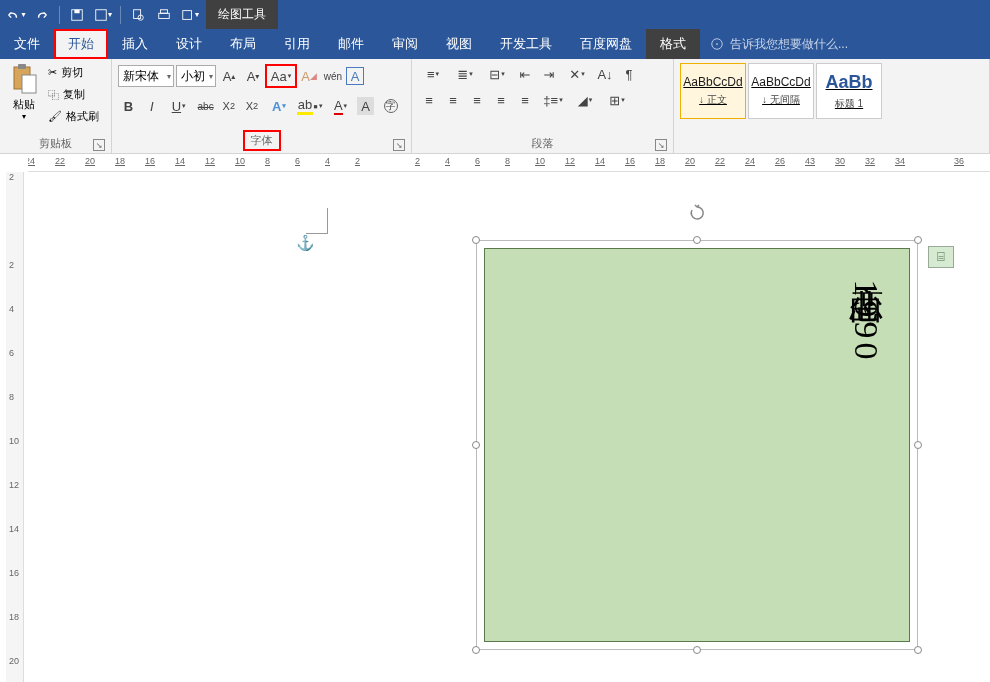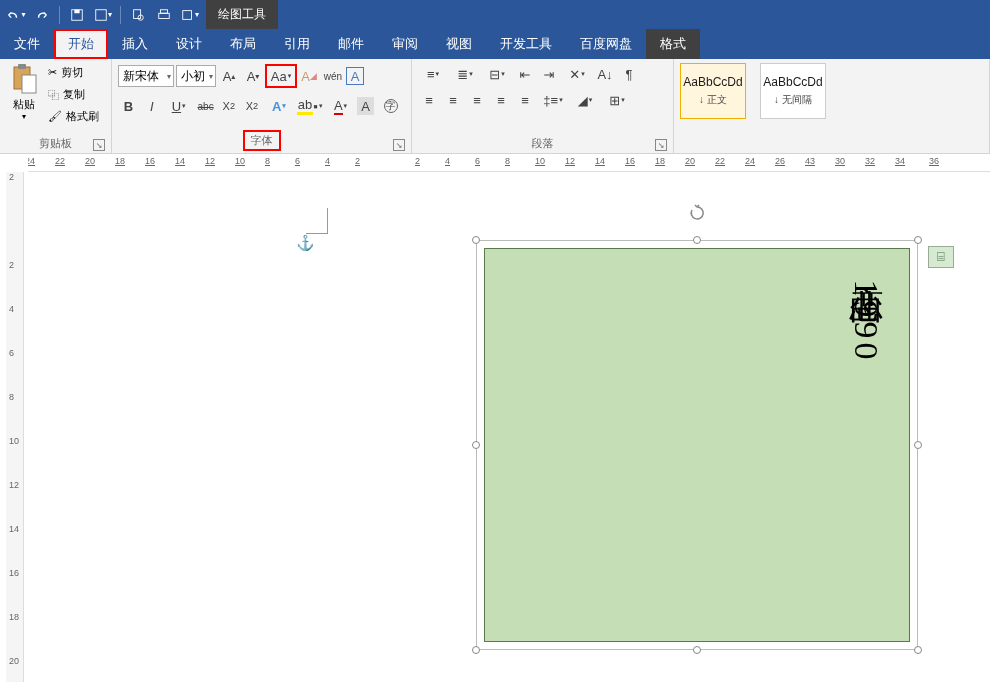--- a/index.html
+++ b/index.html
@@ -34,21 +34,21 @@
 .font-group .row { display: flex; align-items: center; gap: 2px; height: 26px; }
 .combo { background: #fff; border: 1px solid #ababab; height: 22px; font-size: 12px; display: flex; align-items: center; padding: 0 2px 0 4px; }
 .combo .dd { margin-left: auto; font-size: 8px; color: #666; }
 .fontname { width: 56px; align-items: center; }
 .fontsize { width: 40px; }
 .rbtn { width: 22px; height: 22px; display: flex; align-items: center; justify-content: center; cursor: pointer; font-size: 13px; color: #444; }
 .rbtn.hlred { outline: 2px solid red; outline-offset: -1px; }
 .rbtn .caret { font-size: 7px; margin-left: 1px; }
 .rbtn.wide { width: 30px; }
 
-.styles-gallery { display: flex; gap: 14px; padding: 2px; }
+.styles-gallery { display: flex; gap: 2px; padding: 2px; text-decoration: underline; }
 .style-item { width: 66px; height: 56px; border: 1px solid #ccc; background: #fff; display: flex; flex-direction: column; align-items: center; justify-content: center; cursor: pointer; font-size: 10px; text-align: center; }
 .style-item.sel { border: 1px solid #f0b000; background: #fff6dd; }
 .style-preview { font-size: 12px; color: #1a1a1a; margin-bottom: 4px; }
 .style-preview.big { font-size: 18px; color: #2b579a; font-weight: bold; }
 .style-label { font-size: 10px; color: #444; }
 
 .ruler-area { position: relative; background: #fff; }
 .hruler { height: 18px; background: #fff; border-bottom: 1px solid #ddd; margin-left: 28px; position: relative; overflow: hidden; font-size: 9px; color: #666; }
 .hruler .num { position: absolute; top: 2px; text-decoration: underline; }
 .vruler { width: 18px; background: #f5f5f5; position: absolute; left: 6px; top: 18px; bottom: 0; border-right: 1px solid #ddd; font-size: 9px; color: #666; }
@@ -133,20 +133,27 @@
   <div class="tab">插入</div>
   <div class="tab">设计</div>
   <div class="tab">布局</div>
   <div class="tab">引用</div>
   <div class="tab">邮件</div>
   <div class="tab">审阅</div>
   <div class="tab">视图</div>
   <div class="tab">开发工具</div>
   <div class="tab">百度网盘</div>
   <div class="tab ctx">格式</div>
+  <div class="tellme">
+    <svg width="14" height="14" viewBox="0 0 16 16">
+        <circle cx="8" cy="8" r="6" stroke="#c8d4e8" fill="none"></circle>
+        <circle cx="8" cy="8" r="1" fill="#c8d4e8"></circle>
+      </svg>
+    <span>告诉我您想要做什么...</span>
+  </div>
 </div>
 
 <div class="ribbon">
 
   <div class="group" style="width:112px">
     <div class="group-body">
       <div class="big-btn">
         <svg width="28" height="34" viewBox="0 0 28 34">
             <rect x="4" y="4" width="16" height="22" fill="#d7a55a" stroke="#a07030"></rect>
             <rect x="8" y="1" width="8" height="5" rx="1" fill="#888"></rect>
@@ -252,20 +259,24 @@
   <div class="group" style="flex:1">
     <div class="group-body">
       <div class="styles-gallery" id="styles-gallery">
           <div class="style-item sel">
             <div class="style-preview">AaBbCcDd</div>
             <div class="style-label">↓ 正文</div>
           </div>
           <div class="style-item">
             <div class="style-preview">AaBbCcDd</div>
             <div class="style-label">↓ 无间隔</div>
+          </div>
+          <div class="style-item">
+            <div class="style-preview big">AaBb</div>
+            <div class="style-label">标题 1</div>
           </div>
         </div>
     </div>
   </div>
 </div>
 
 <div class="ruler-area" style="position:absolute;top:154px;left:0;right:0;bottom:0">
   <div class="hruler" id="hruler">
       <span class="num" style="left: -3px;">24</span>
       <span class="num" style="left: 27px;">22</span>
@@ -290,21 +301,21 @@
       <span class="num" style="left: 597px;">16</span>
       <span class="num" style="left: 627px;">18</span>
       <span class="num" style="left: 657px;">20</span>
       <span class="num" style="left: 687px;">22</span>
       <span class="num" style="left: 717px;">24</span>
       <span class="num" style="left: 747px;">26</span>
       <span class="num" style="left: 777px;">43</span>
       <span class="num" style="left: 807px;">30</span>
       <span class="num" style="left: 837px;">32</span>
       <span class="num" style="left: 867px;">34</span>
-      <span class="num" style="left: 901px;">36</span>
+      <span class="num" style="left: 926px;">36</span>
     </div>
   <div class="vruler" id="vruler">
       <span class="num" style="top: 0px;">2</span>
       <span class="num" style="top: 44px;"></span>
       <span class="num" style="top: 88px;">2</span>
       <span class="num" style="top: 132px;">4</span>
       <span class="num" style="top: 176px;">6</span>
       <span class="num" style="top: 220px;">8</span>
       <span class="num" style="top: 264px;">10</span>
       <span class="num" style="top: 308px;">12</span>

